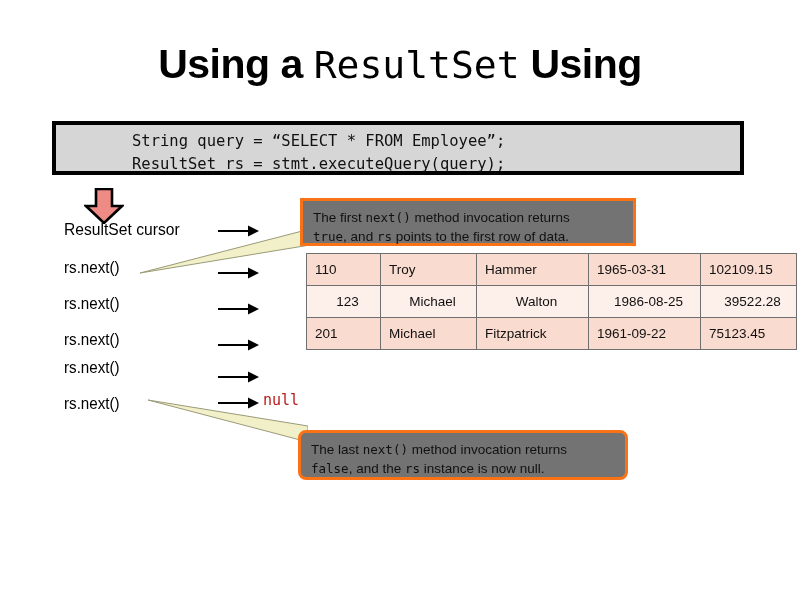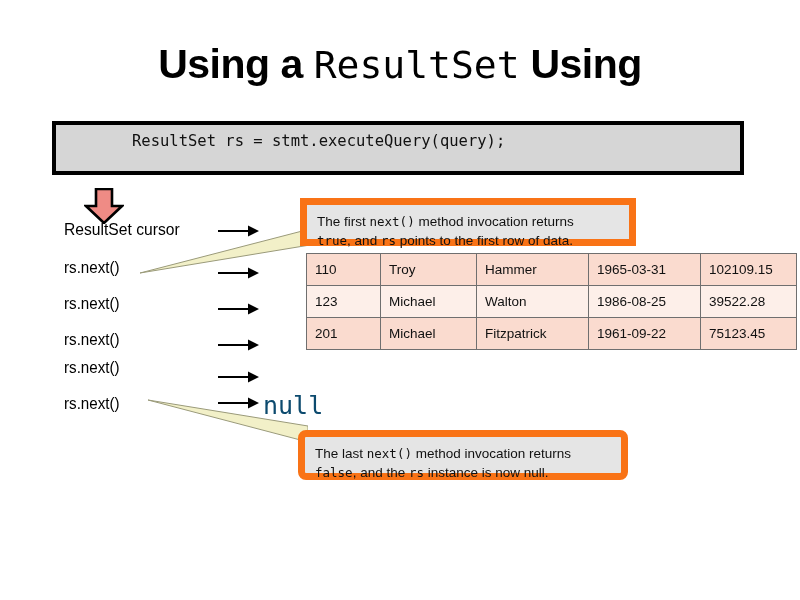--- a/index.html
+++ b/index.html
@@ -100,41 +100,41 @@
   #result-table td {
     border: 1px solid #6f6f6f;
     height: 31px;
     padding: 0 0 0 8px;
     font-size: 13.5px;
     color: #111111;
     white-space: nowrap;
     overflow: hidden;
   }
   #result-table tr.odd td { background: #fadbcf; }
-  #result-table tr.even td { background: #fdefe9; }
+  #result-table tr.even td { background: #fdefe9; text-align: center; }
   #result-table col.c0 { width: 74px; }
   #result-table col.c1 { width: 96px; }
   #result-table col.c2 { width: 112px; }
   #result-table col.c3 { width: 112px; }
   #result-table col.c4 { width: 96px; }
 
   
   #null-text {
     position: absolute;
     left: 263px; top: 391px;
     font-family: "DejaVu Sans Mono", "Liberation Mono", monospace;
-    font-size: 25px;
-    color: #0c4a6e;
+    font-size: 15px;
+    color: #b91c1c;
   }
 
   
   .callout {
     position: absolute;
-    background: #e5e5e5;
-    border: 7px solid #f97316;
+    background: #737373;
+    border: 3px solid #f97316;
     box-sizing: border-box;
     padding: 7px 10px 16px 10px;
     font-size: 13.5px;
     line-height: 19px;
     color: #111111;
     white-space: nowrap;
   }
   .callout .mono {
     font-family: "DejaVu Sans Mono", "Liberation Mono", monospace;
     font-size: 12.5px;
@@ -148,20 +148,21 @@
   }
   #tail-first { left: 140px; top: 225px; width: 170px; height: 50px; }
   #tail-last  { left: 148px; top: 398px; width: 160px; height: 52px; }
 </style>
 </head>
 <body>
 
 <div id="slide-title"><span>Using a </span><span class="mono">ResultSet</span><span> Using</span></div>
 
 <div id="code-box">
+  <div class="code-line">String query = “SELECT * FROM Employee”;</div>
   <div class="code-line">ResultSet rs = stmt.executeQuery(query);</div>
 </div>
 
 <svg id="cursor-arrow" viewBox="0 0 40 36">
   <polygon points="12,1 28,1 28,18 38,18 20,35 2,18 12,18" fill="#ef8b85" stroke="#000000" stroke-width="2.6" stroke-linejoin="miter"></polygon>
 </svg>
 
 <div class="left-label" id="label-cursor">ResultSet cursor</div>
 <div class="left-label" id="label-next-0">rs.next()</div>
 <div class="left-label" id="label-next-1">rs.next()</div>

